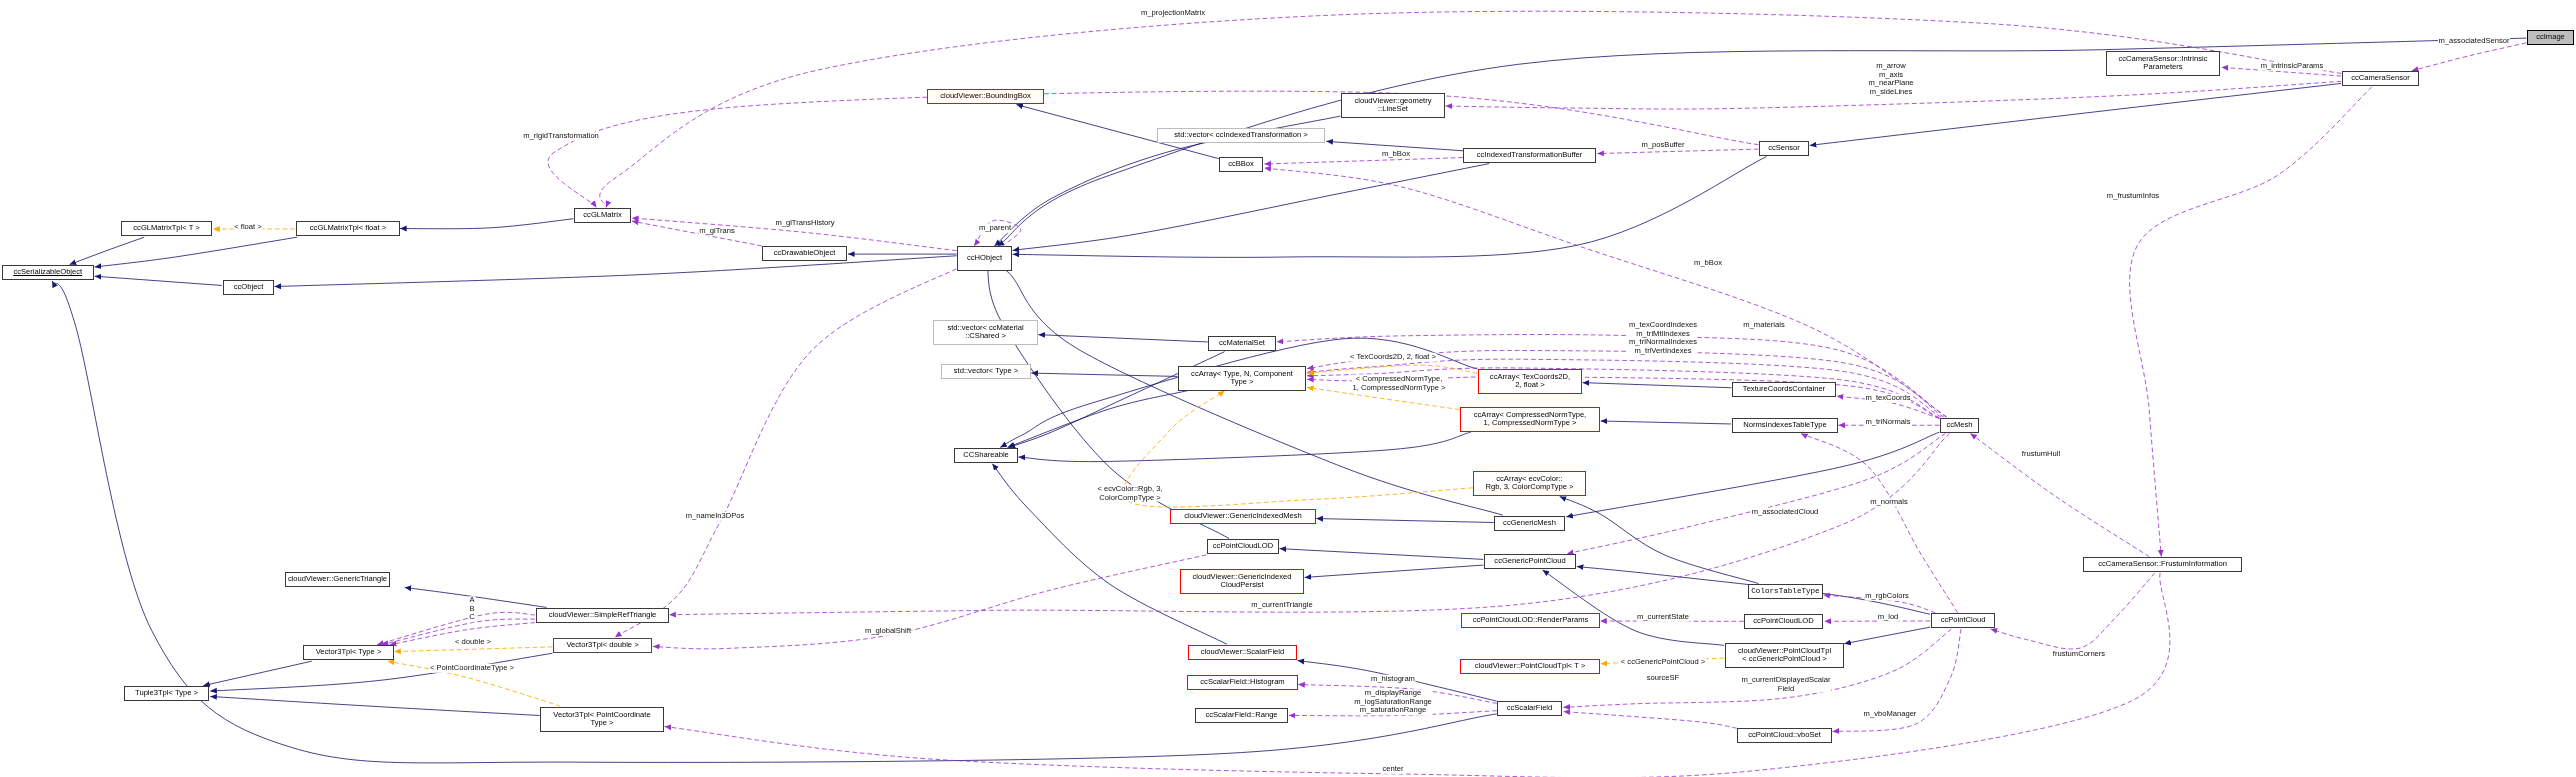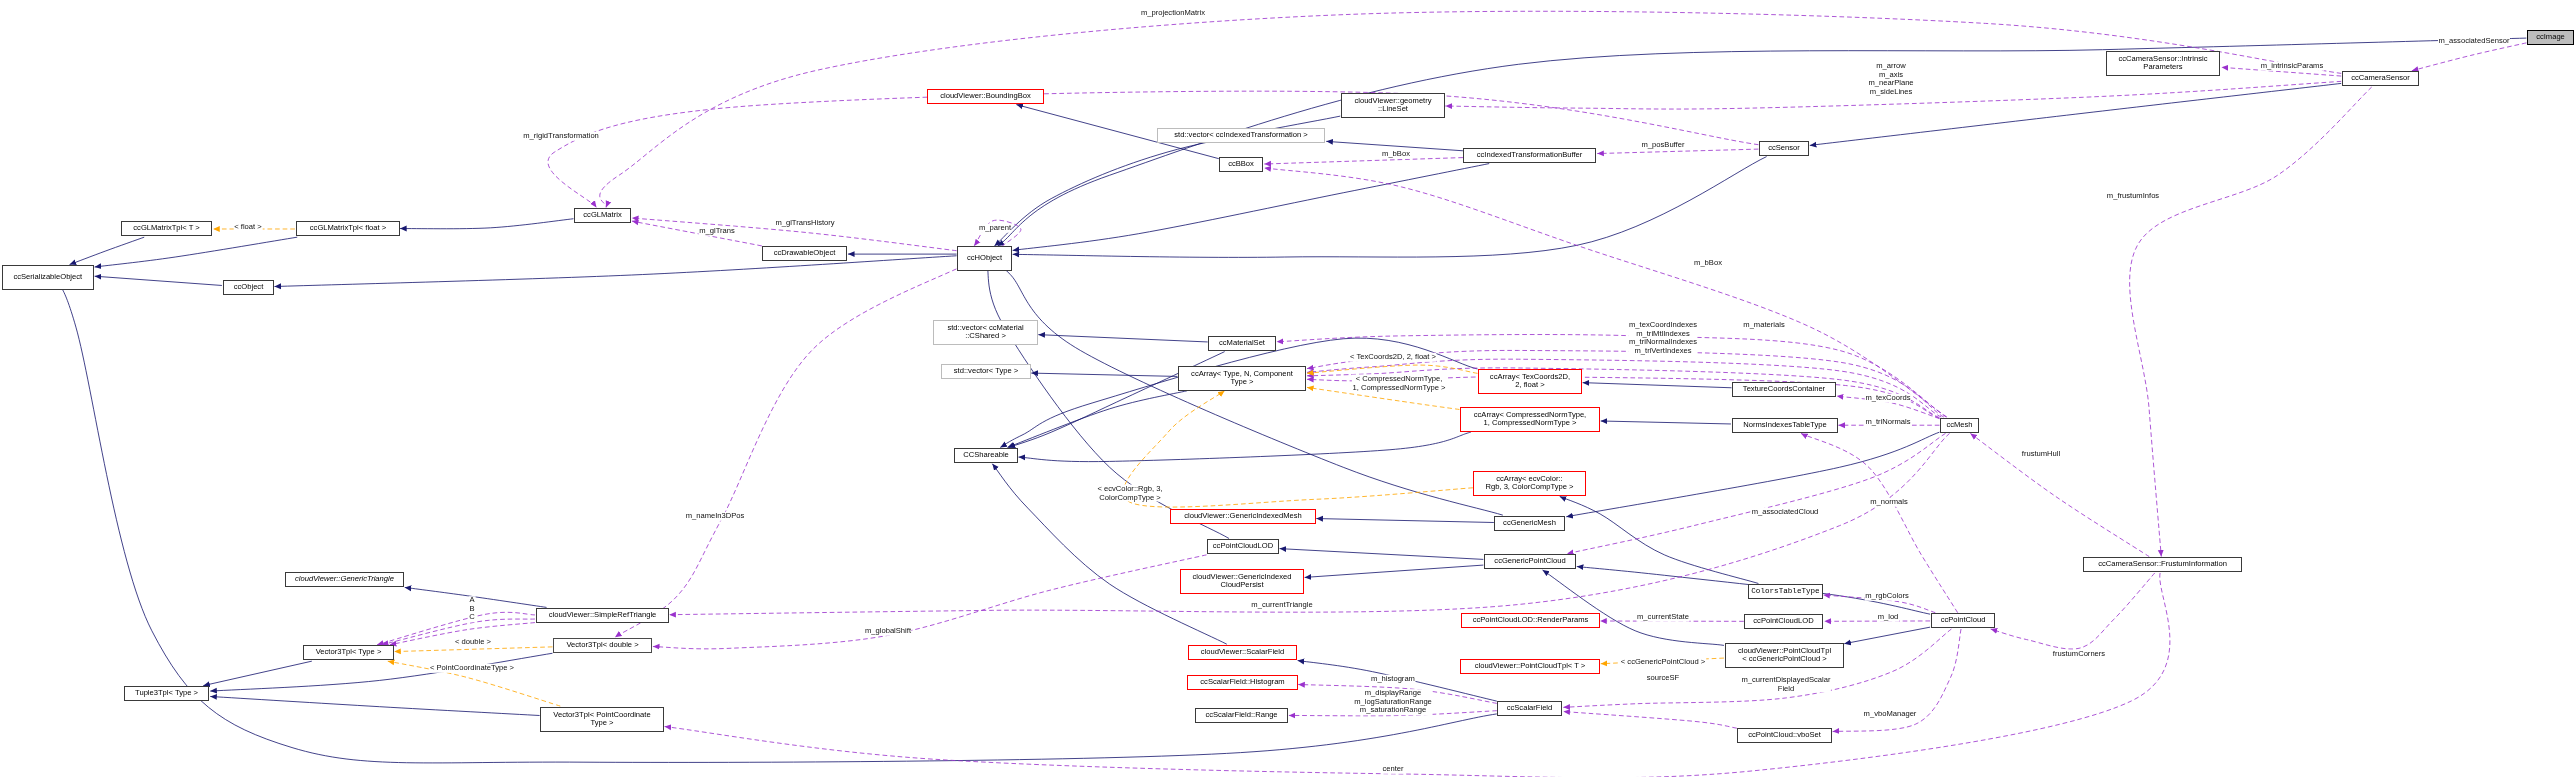--- a/index.html
+++ b/index.html
@@ -176,21 +176,21 @@
     <div class="node" style="left: 1759px; top: 141px; width: 50px; height: 15px;">ccSensor</div>
     <div class="node" style="left: 1463px; top: 148px; width: 133px; height: 15px;">ccIndexedTransformationBuffer</div>
     <div class="node light" style="left: 1157px; top: 128px; width: 168px; height: 15px;">std::vector&lt; ccIndexedTransformation &gt;</div>
     <div class="node" style="left: 1219px; top: 157px; width: 44px; height: 15px;">ccBBox</div>
     <div class="node red" style="left: 927px; top: 89px; width: 117px; height: 15px;">cloudViewer::BoundingBox</div>
     <div class="node" style="left: 1341px; top: 93px; width: 104px; height: 24.5px;">cloudViewer::geometry
 ::LineSet</div>
     <div class="node" style="left: 574px; top: 208px; width: 57px; height: 15px;">ccGLMatrix</div>
     <div class="node" style="left: 121px; top: 221px; width: 91px; height: 15px;">ccGLMatrixTpl&lt; T &gt;</div>
     <div class="node" style="left: 296px; top: 221px; width: 104px; height: 15px;">ccGLMatrixTpl&lt; float &gt;</div>
-    <div class="node" style="left: 1.8px; top: 265px; width: 92px; height: 25px;">ccSerializableObject</div>
+    <div class="node" style="left: 1.8px; top: 265px; width: 92px; height: 15px; text-decoration: underline;">ccSerializableObject</div>
     <div class="node" style="left: 223px; top: 280px; width: 51px; height: 15px;">ccObject</div>
     <div class="node" style="left: 762px; top: 246px; width: 85px; height: 15px;">ccDrawableObject</div>
     <div class="node" style="left: 957px; top: 246px; width: 55px; height: 25px;">ccHObject</div>
     <div class="node light" style="left: 933px; top: 320px; width: 105px; height: 24.5px;">std::vector&lt; ccMaterial
 ::CShared &gt;</div>
     <div class="node" style="left: 1208px; top: 336px; width: 68px; height: 15px;">ccMaterialSet</div>
     <div class="node light" style="left: 941px; top: 364px; width: 90px; height: 15px;">std::vector&lt; Type &gt;</div>
     <div class="node" style="left: 1178px; top: 366px; width: 128px; height: 24.5px;">ccArray&lt; Type, N, Component
 Type &gt;</div>
     <div class="node" style="left: 954px; top: 448px; width: 64px; height: 15px;">CCShareable</div>
@@ -202,21 +202,21 @@
     <div class="node" style="left: 1732px; top: 418px; width: 106px; height: 15px;">NormsIndexesTableType</div>
     <div class="node" style="left: 1940px; top: 418px; width: 39px; height: 15px;">ccMesh</div>
     <div class="node red" style="left: 1473px; top: 471px; width: 113px; height: 24.5px;">ccArray&lt; ecvColor::
 Rgb, 3, ColorCompType &gt;</div>
     <div class="node" style="left: 1494px; top: 516px; width: 71px; height: 15px;">ccGenericMesh</div>
     <div class="node red" style="left: 1170px; top: 509px; width: 146px; height: 15px;">cloudViewer::GenericIndexedMesh</div>
     <div class="node" style="left: 1207px; top: 539px; width: 72px; height: 15px;">ccPointCloudLOD</div>
     <div class="node red" style="left: 1180px; top: 569px; width: 124px; height: 24.5px;">cloudViewer::GenericIndexed
 CloudPersist</div>
     <div class="node" style="left: 1484px; top: 554px; width: 92px; height: 15px;">ccGenericPointCloud</div>
-    <div class="node" style="left: 285px; top: 572px; width: 119px; height: 15px; font-style: italic;">cloudViewer::GenericTriangle</div>
+    <div class="node" style="left: 285px; top: 572px; width: 105px; height: 15px;">cloudViewer::GenericTriangle</div>
     <div class="node" style="left: 536px; top: 608px; width: 133px; height: 15px;">cloudViewer::SimpleRefTriangle</div>
     <div class="node" style="left: 303px; top: 645px; width: 91px; height: 15px;">Vector3Tpl&lt; Type &gt;</div>
     <div class="node bold" style="left: 553px; top: 638px; width: 99px; height: 15px;">Vector3Tpl&lt; double &gt;</div>
     <div class="node" style="left: 540px; top: 707px; width: 124px; height: 24.5px;">Vector3Tpl&lt; PointCoordinate
 Type &gt;</div>
     <div class="node" style="left: 124px; top: 686px; width: 85px; height: 15px;">Tuple3Tpl&lt; Type &gt;</div>
     <div class="node" style="left: 1748px; top: 584px; width: 75px; height: 15px; font-family: Liberation Mono, monospace;">ColorsTableType</div>
     <div class="node red" style="left: 1461px; top: 613px; width: 139px; height: 15px;">ccPointCloudLOD::RenderParams</div>
     <div class="node" style="left: 1744px; top: 614px; width: 79px; height: 15px;">ccPointCloudLOD</div>
     <div class="node" style="left: 1931px; top: 613px; width: 64px; height: 15px;">ccPointCloud</div>

